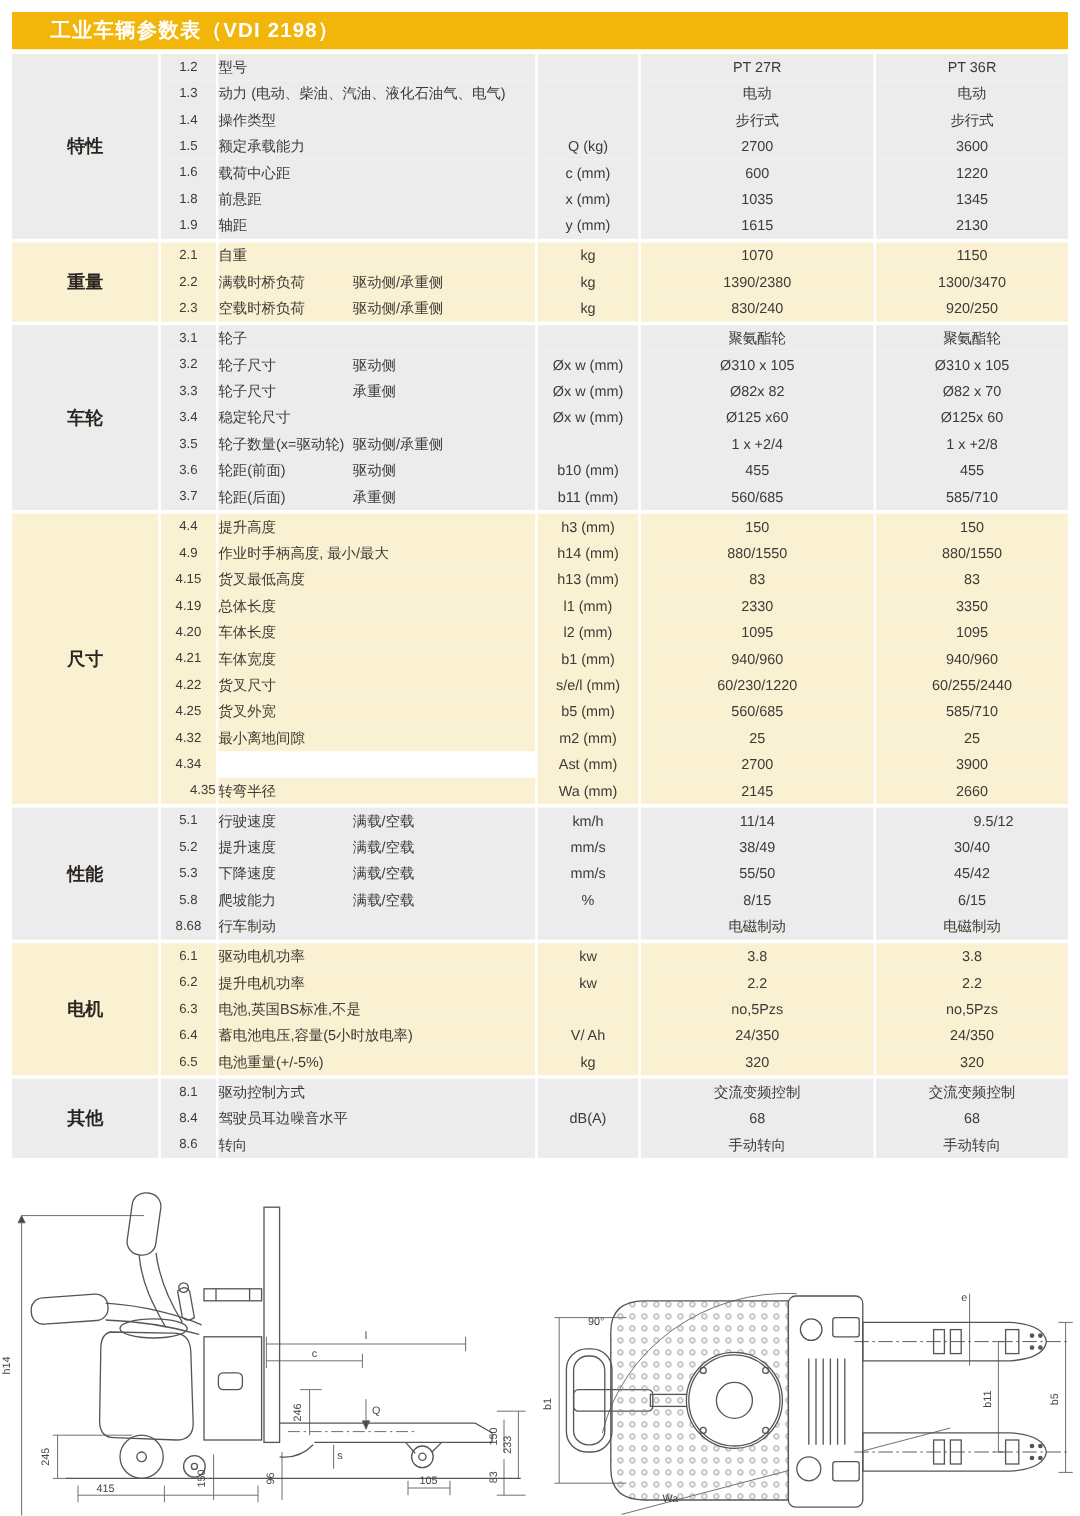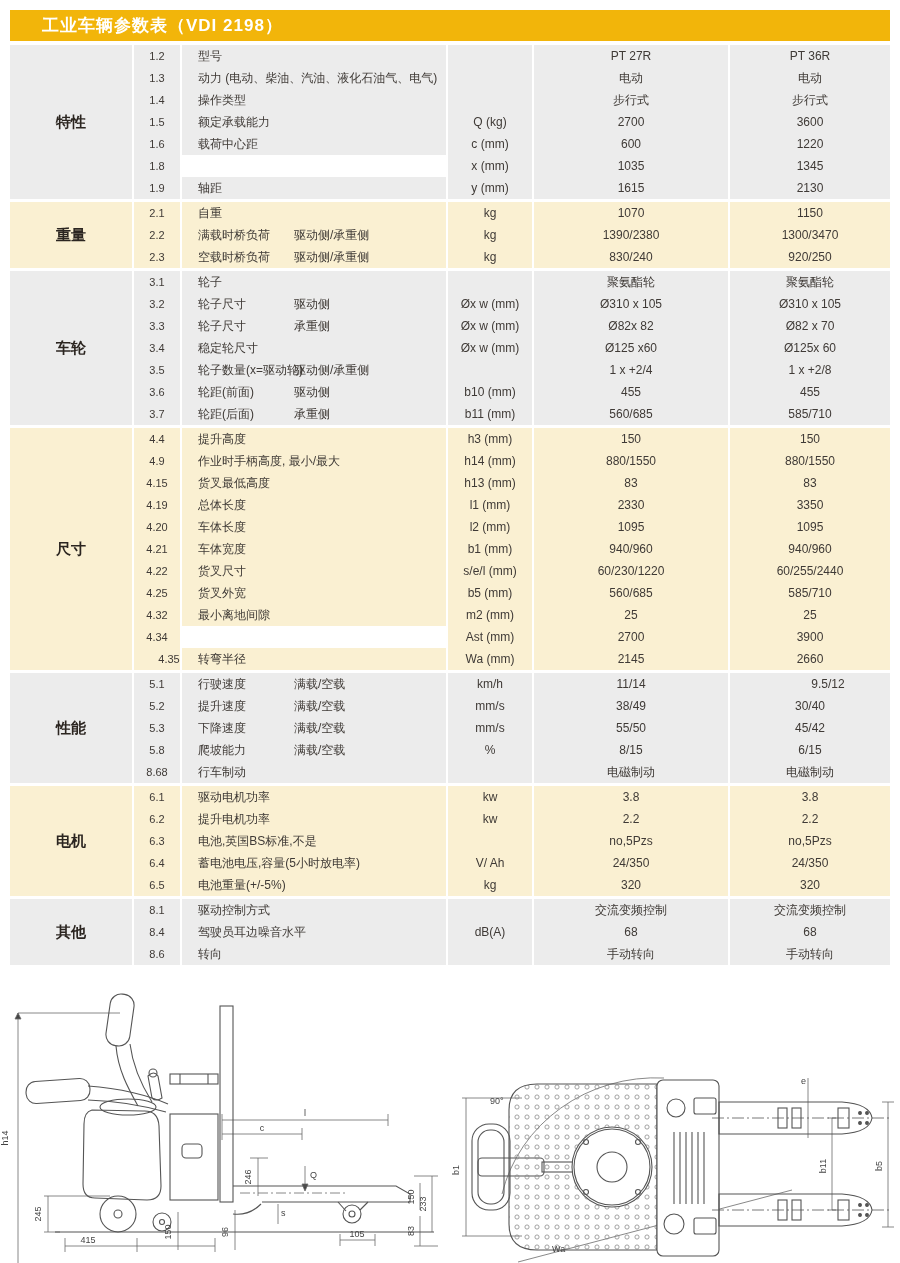--- a/index.html
+++ b/index.html
@@ -6,21 +6,21 @@
   body{width:900px;height:1263px;position:relative;font-family:"Liberation Sans","DejaVu Sans",sans-serif;color:#3f3a36;}
   .header-bar{position:absolute;left:10px;top:10px;width:880px;height:31px;background:#F2B50A;}
   .header-bar span{display:block;line-height:31px;padding-left:32px;color:#ffffff;font-weight:bold;font-size:17px;letter-spacing:1px;}
   .spec-table{position:absolute;left:10px;top:45px;width:880px;}
   .section{display:grid;grid-template-columns:122px 46px 264px 84px 194px 1fr;column-gap:2px;grid-auto-rows:22px;margin-bottom:3px;}
   .section.gray .cell,.section.gray .cat{background:#ECECEC;}
   .section.cream .cell,.section.cream .cat{background:#FAF0D2;}
   .cat{grid-column:1;display:flex;align-items:center;justify-content:center;font-weight:bold;font-size:15px;color:#2b2520;}
   .cell{font-size:12px;line-height:22px;white-space:nowrap;overflow:visible;}
   .cell.num{grid-column:2;text-align:center;font-size:11px;}
-  .cell.desc{grid-column:3;position:relative;padding-left:16px;}
+  .cell.desc{grid-column:3;position:relative;padding-left:0;}
   .cell.desc .sub{position:absolute;left:112px;top:0;}
   .cell.unit{grid-column:4;text-align:center;}
   .cell.v1{grid-column:5;text-align:center;}
   .cell.v2{grid-column:6;text-align:center;}
   .diagrams{position:absolute;left:0;top:980px;width:900px;height:283px;}
   svg text{font-family:"Liberation Sans","DejaVu Sans",sans-serif;font-size:9px;fill:#444;stroke:none;}
   svg .thin{stroke:#6a6a6a;stroke-width:0.8;fill:none;}
   svg .med{stroke:#555;stroke-width:1.1;fill:none;}
 </style>
 </head>
@@ -52,20 +52,21 @@
       <div class="cell desc" style="grid-row: 4;"><span>额定承载能力</span></div>
       <div class="cell unit" style="grid-row: 4;">Q (kg)</div>
       <div class="cell v1" style="grid-row: 4;">2700</div>
       <div class="cell v2" style="grid-row: 4;">3600</div>
       <div class="cell num" style="grid-row: 5;">1.6</div>
       <div class="cell desc" style="grid-row: 5;"><span>载荷中心距</span></div>
       <div class="cell unit" style="grid-row: 5;">c (mm)</div>
       <div class="cell v1" style="grid-row: 5;">600</div>
       <div class="cell v2" style="grid-row: 5;">1220</div>
       <div class="cell num" style="grid-row: 6;">1.8</div>
+      <div class="cell desc" style="grid-row: 6;"><span>前悬距</span></div>
       <div class="cell unit" style="grid-row: 6;">x (mm)</div>
       <div class="cell v1" style="grid-row: 6;">1035</div>
       <div class="cell v2" style="grid-row: 6;">1345</div>
       <div class="cell num" style="grid-row: 7;">1.9</div>
       <div class="cell desc" style="grid-row: 7;"><span>轴距</span></div>
       <div class="cell unit" style="grid-row: 7;">y (mm)</div>
       <div class="cell v1" style="grid-row: 7;">1615</div>
       <div class="cell v2" style="grid-row: 7;">2130</div>
     </div>
     <div class="section cream">

